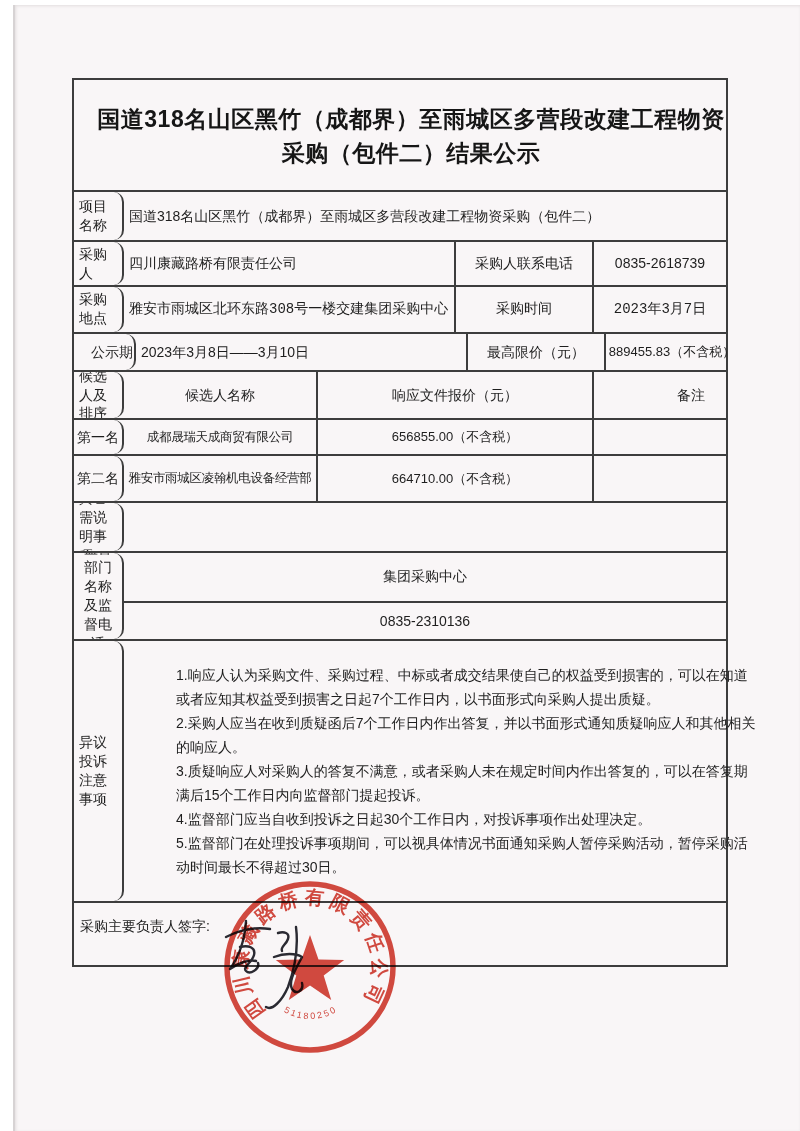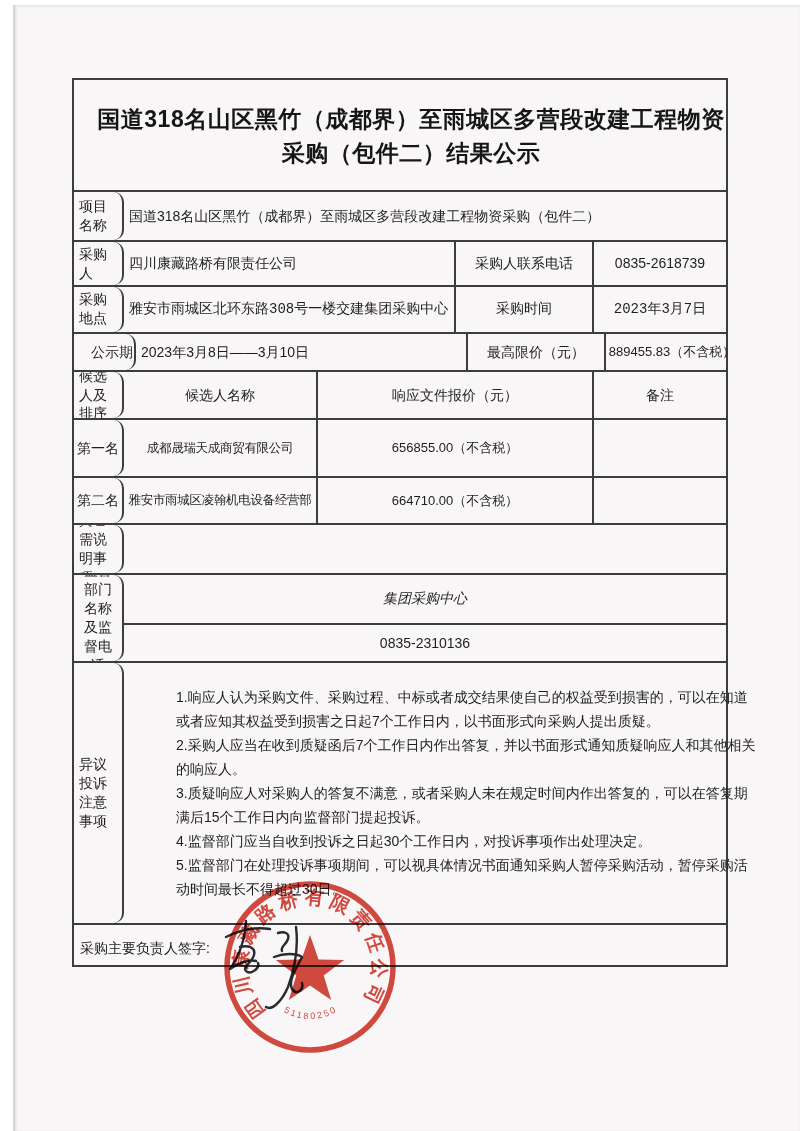--- a/index.html
+++ b/index.html
@@ -32,49 +32,49 @@
     overflow:hidden;
   }
   .cell:last-child { border-right:none; }
 
   .h-title { height:112px; }
   .h-project { height:50px; }
   .h-purchaser { height:45px; }
   .h-location { height:47px;font-family:Liberation Mono, monospace; }
   .h-publicity { height:38px;padding-left:12px; }
   .h-candhead { height:48px; }
-  .h-cand1 { height:58px; }
+  .h-cand1 { height:36px; }
   .h-cand2 { height:47px; }
   .h-other { height:50px; }
   .h-superv { height:88px; }
   .h-objection { height:262px; }
   .h-sign { height:46px; }
 
   .w-label { flex:0 0 50px;border-radius:10px; }
   .w-rest  { flex:0 0 602px; }
   .w-main  { flex:0 0 332px; }
   .w-sub   { flex:0 0 138px; }
   .w-val   { flex:0 0 132px; }
   .w-name  { flex:0 0 194px; }
   .w-bid   { flex:0 0 276px; }
-  .w-rem   { flex:0 0 132px; }
+  .w-rem   { flex:0 0 132px;margin-left:31px; }
 
   .title-cell {
     width:100%; height:112px;
     display:flex; flex-direction:column; justify-content:center; align-items:center;
     font-size:23px; font-weight:bold; letter-spacing:.5px; color:#161616;
     line-height:1.5; text-align:center;margin-left:22px;
   }
   .center { justify-content:center; text-align:center; }
   .nowrap { white-space:nowrap; }
   .small  { font-size:13px; padding:2px 1px; }
   .namecell { font-size:12.5px; letter-spacing:-.3px; padding:2px 1px; }
 
   .superv-right { flex:0 0 602px; display:flex; flex-direction:column; }
-  .superv-sub1 { height:54px; border-bottom:2px solid #3d3d3d; display:flex; align-items:center; justify-content:center; font-size:14px;font-style:italic; }
+  .superv-sub1 { height:54px; border-bottom:2px solid #3d3d3d; display:flex; align-items:center; justify-content:center; font-size:14px; }
   .superv-sub2 { height:39px; display:flex; align-items:center; justify-content:center; font-size:14px; }
 
   .objection-content {
     flex-direction:column; justify-content:center; align-items:flex-start;
     padding:6px 10px 6px 8px; font-size:14px; line-height:24px;margin-left:44px;
   }
   .objection-content div { width:100%; }
 
   .sign-cell { width:100%; padding-left:6px; font-size:14px; }
 

